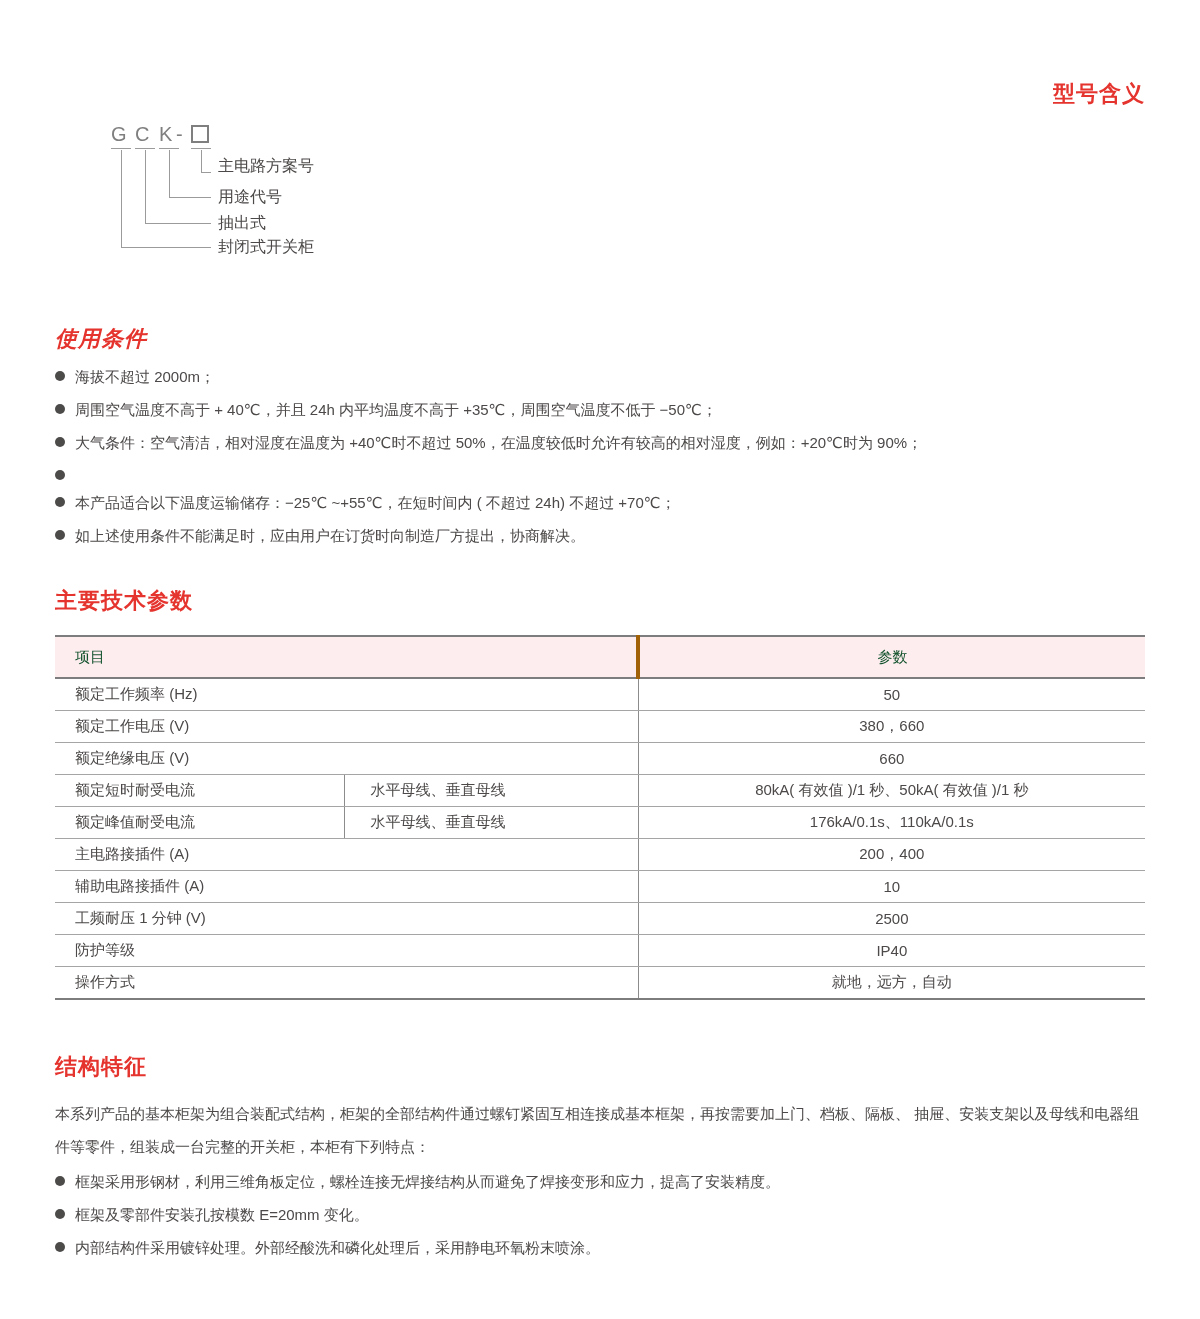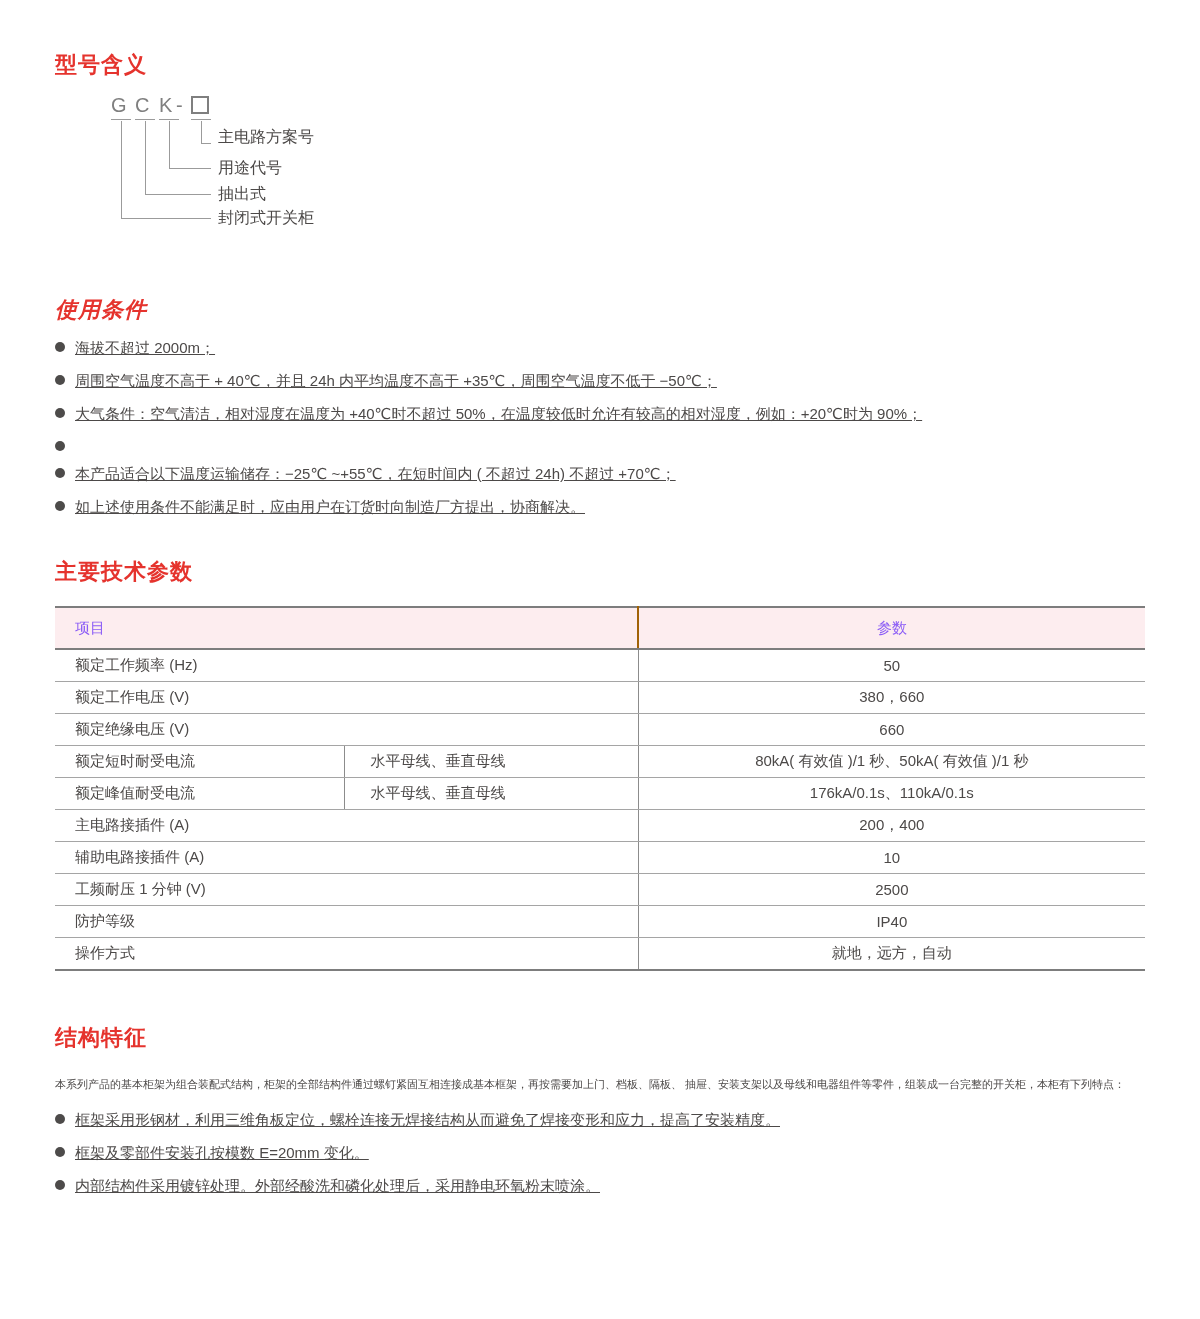--- a/index.html
+++ b/index.html
@@ -6,21 +6,21 @@
   body{
     width:1200px;height:1319px;overflow:hidden;box-sizing:border-box;
     padding:0 55px;
     font-family:"Liberation Sans","DejaVu Sans",sans-serif;
     color:#4c4948;
   }
   .section-title{
     font-size:22px;font-weight:bold;color:#e5332d;
     margin:0;line-height:30px;letter-spacing:1px;
   }
-  #model-title{margin-top:50px;}
+  #model-title{margin-top:79px;text-align:right;}
   
   .diagram{position:relative;height:155px;margin-top:12px;}
   .code-letter{
     position:absolute;top:0;font-size:20px;line-height:26px;color:#7f7f7f;
   }
   .box-glyph{
     position:absolute;top:4px;width:14px;height:14px;
     border:2px solid #7f7f7f;background:#fff;
   }
   .code-underline{
@@ -30,51 +30,51 @@
   .connector{
     position:absolute;top:29px;
     border-left:1px solid #9b9b9b;border-bottom:1px solid #9b9b9b;
   }
   .diagram-label{
     position:absolute;left:163px;font-size:16px;line-height:22px;color:#4c4948;
     white-space:nowrap;
   }
   
   .bullet-list{margin-top:12px;}
-  .bullet-item{display:flex;align-items:flex-start;margin-bottom:12px;line-height:21px;font-size:15px;text-decoration:underline;}
+  .bullet-item{display:flex;align-items:flex-start;margin-bottom:12px;line-height:21px;font-size:15px;}
   .bullet-dot{
     width:10px;height:10px;border-radius:50%;background:#4d4b4a;
     flex:0 0 10px;margin:5px 10px 0 0;
   }
   
   #conditions-title{margin-top:48px;font-style:italic;}
   #parameters-title{margin-top:40px;}
   #structure-title{margin-top:52px;}
   
   table.params{
     width:100%;border-collapse:collapse;margin-top:19px;
     font-size:15px;color:#4c4948;
     border-top:2px solid #7d7d7d;border-bottom:2px solid #7d7d7d;
   }
   table.params th{
-    background:#fdedef;height:38px;font-weight:normal;color:#8b5cf6;
+    background:#fdedef;height:38px;font-weight:normal;color:#14532d;
     border-bottom:2px solid #7d7d7d;
   }
   table.params th.h-item{text-align:left;padding-left:20px;}
-  table.params th.h-param{text-align:center;border-left:2px solid #a16207;}
+  table.params th.h-param{text-align:center;border-left:4px solid #a16207;}
   table.params td{
     height:29px;border-bottom:1px solid #a5a5a5;vertical-align:middle;
   }
   table.params tr:last-child td{border-bottom:none;}
   td.cell-item{text-align:left;padding-left:20px;}
   td.cell-sub{text-align:left;padding-left:25px;border-left:1px solid #8c8c8c;}
   td.cell-value{text-align:center;border-left:1px solid #8c8c8c;}
   
   .intro{
-    margin:15px 0 0 0;font-size:11px;line-height:33px;color:#4c4948;
+    margin:15px 0 0 0;font-size:15px;line-height:33px;color:#4c4948;
   }
   #feature-list{margin-top:8px;}
 </style>
 </head>
 <body>
 
 <section>
   <h1 id="model-title" class="section-title">型号含义</h1>
   <div class="diagram" id="model-diagram">
       <span class="code-letter" style="left: 56px;">G</span>

